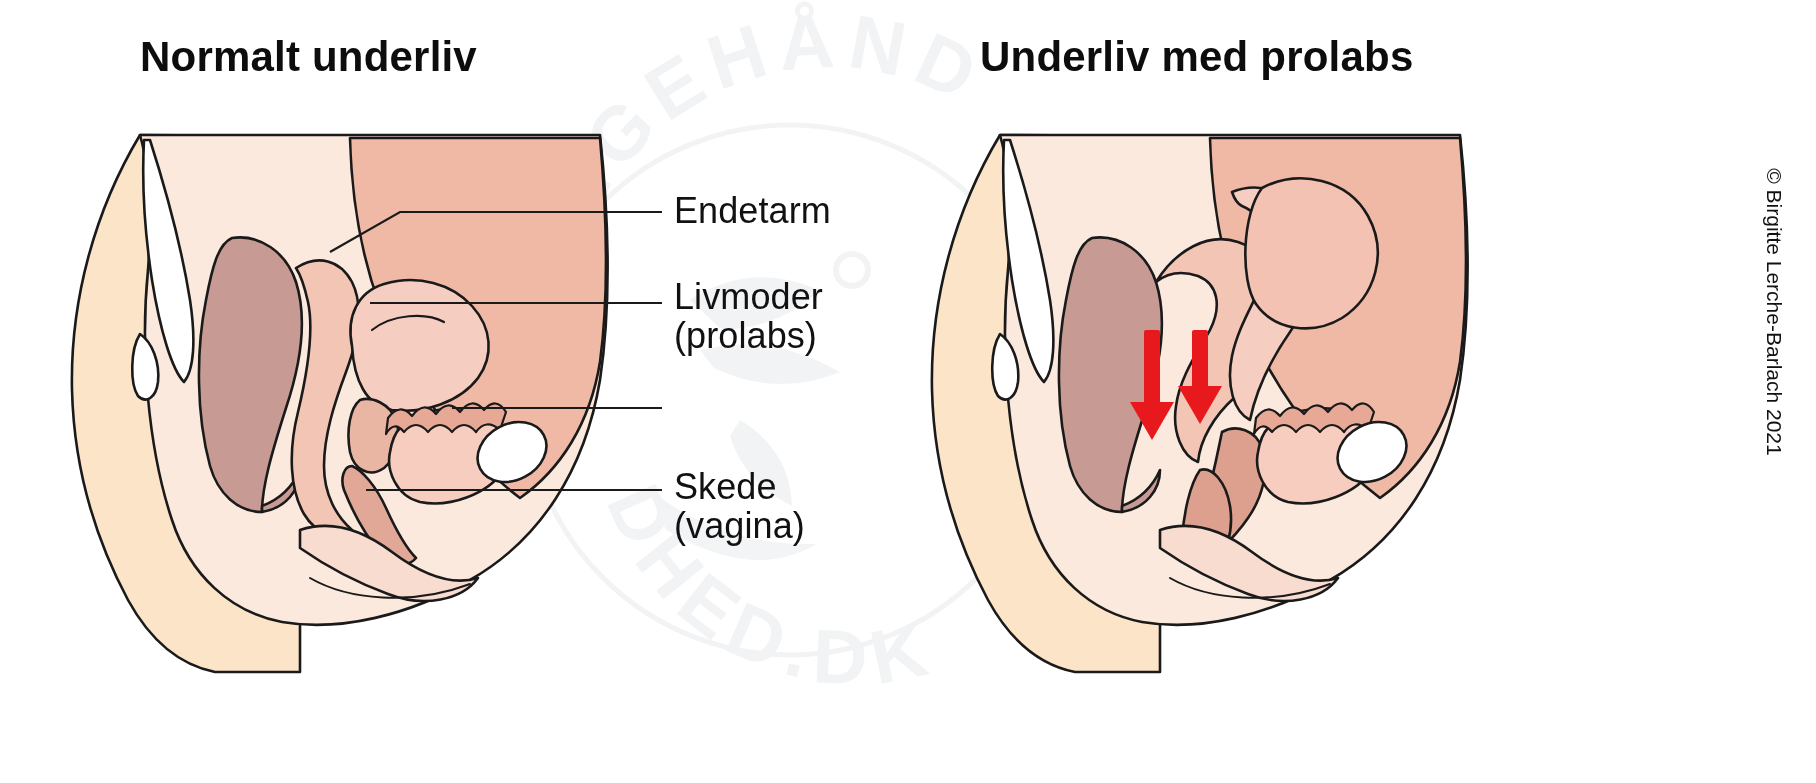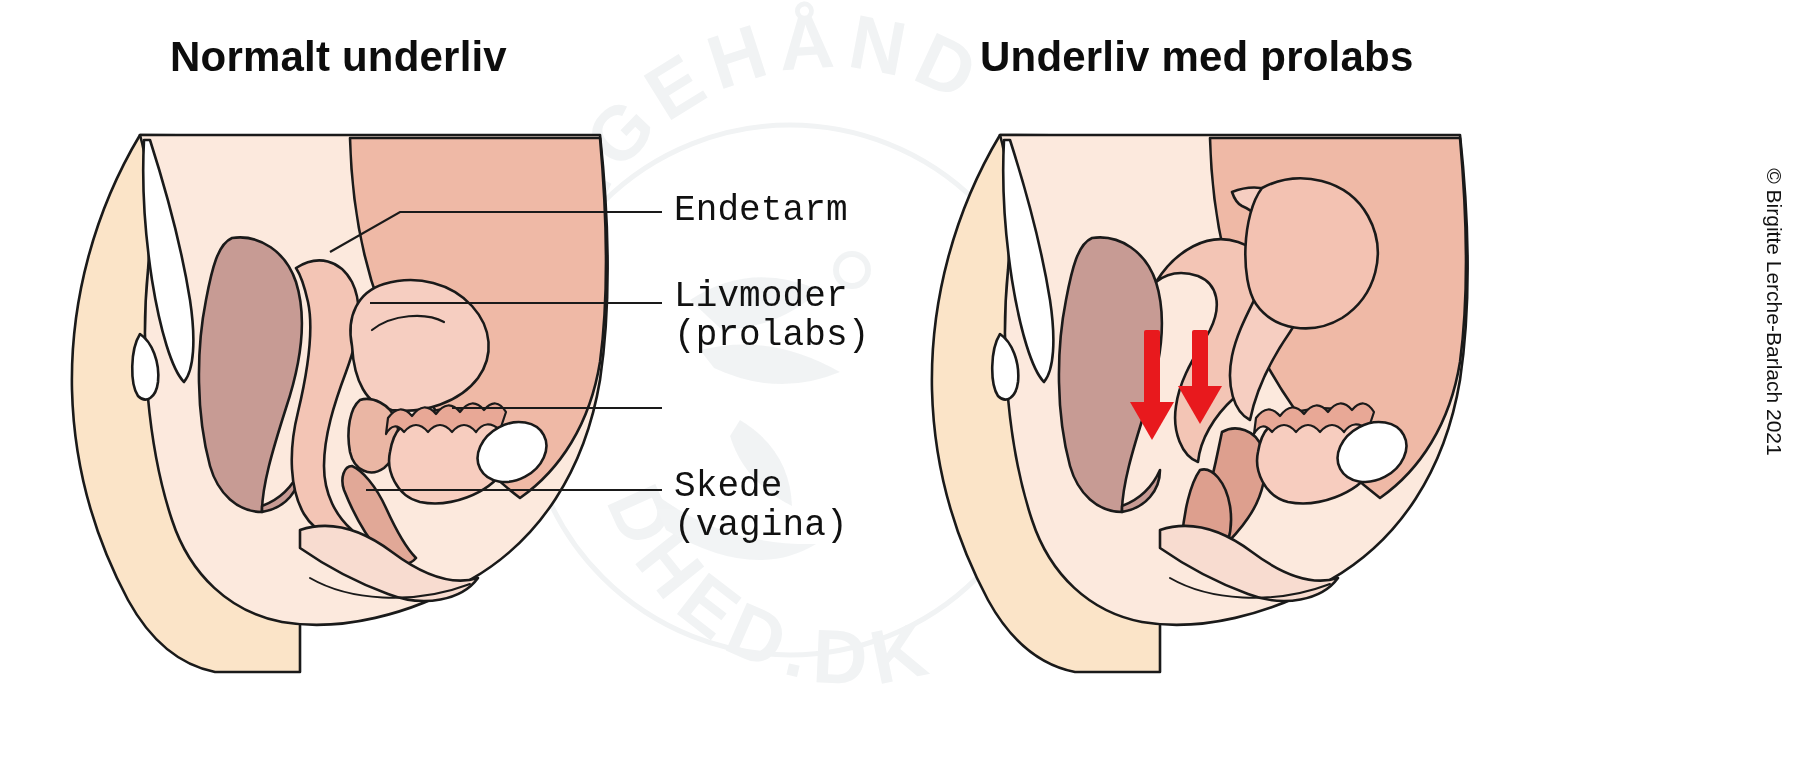--- a/index.html
+++ b/index.html
@@ -18,31 +18,30 @@
     overflow: hidden;
   }
   .title {
     position: absolute;
     font-weight: bold;
     font-size: 42px;
     color: #0d0d0d;
     letter-spacing: 0.2px;
     white-space: nowrap;
   }
-  #title-left  { left: 140px; top: 33px; margin-left: 30px; }
+  #title-left  { left: 140px; top: 33px; }
   #title-right { left: 980px; top: 33px; }
 
   .label {
     position: absolute;
     font-size: 36px;
     color: #111111;
     line-height: 1.08;
     white-space: pre-line;
     letter-spacing: 0.1px;
-    font-family: Liberation Mono, monospace;
   }
   #label-endetarm  { left: 674px; top: 192px; }
   #label-livmoder  { left: 674px; top: 278px; }
   #label-urinblare { left: 674px; top: 387px; }
   #label-skede     { left: 674px; top: 468px; }
 
   #copyright {
     position: absolute;
     right: -108px;
     top: 300px;

